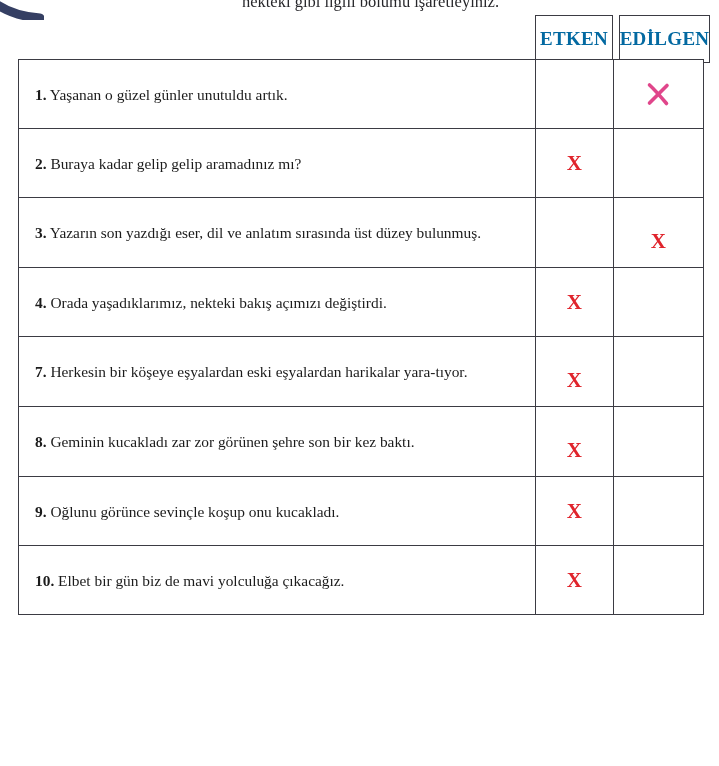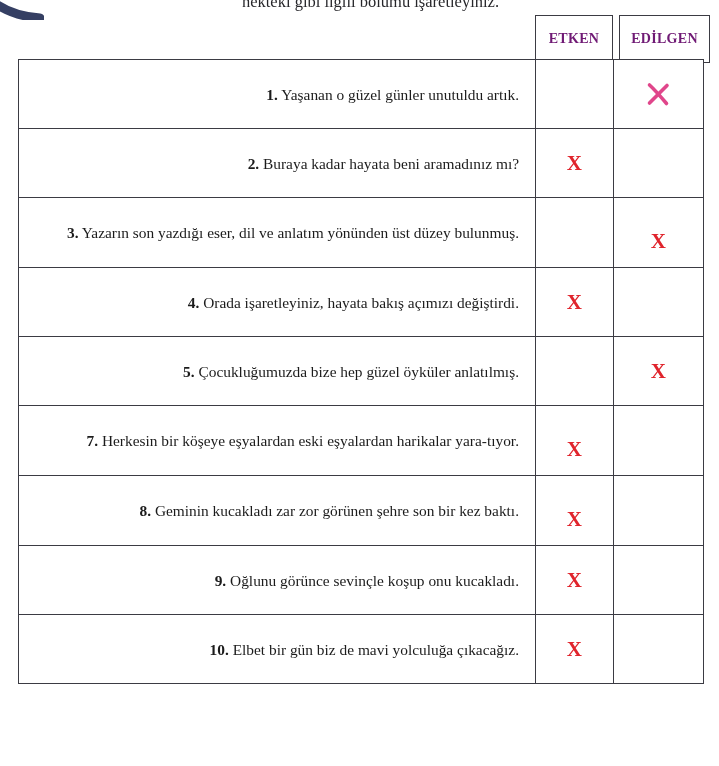--- a/index.html
+++ b/index.html
@@ -53,23 +53,23 @@
   .col-head {
     position: absolute;
     top: 15px;
     height: 48px;
     border: 1.6px solid #3b3b43;
     box-sizing: border-box;
     display: flex;
     align-items: center;
     justify-content: center;
     font-weight: bold;
-    font-size: 14px;
+    font-size: 19px;
     letter-spacing: 0.3px;
-    color: #701a75;
+    color: #0369a1;
     background: #ffffff;
   }
   .col-head.etken   { left: 535px; width: 78px; }
   .col-head.edilgen { left: 619px; width: 91px; border-left-width: 1.6px; }
 
   
   .sheet-table {
     position: absolute;
     left: 18px;
     top: 59px;
@@ -82,21 +82,20 @@
     border: 1.6px solid #3b3b43;
     box-sizing: border-box;
     background: #ffffff;
   }
   .c-sentence {
     width: 517px;
     padding: 6px 16px 6px 16px;
     font-size: 15.4px;
     line-height: 21px;
     vertical-align: middle;
-    text-align: right;
   }
   .c-mark {
     width: 77.6px;
     text-align: center;
     vertical-align: middle;
   }
   .c-mark.wide { width: 90.4px; }
 
   .q-num {
     font-weight: bold;
@@ -150,38 +149,33 @@
   <tbody>
       <tr style="height: 69px;">
         <td class="c-sentence"><span class="q-num">1.</span> <span>Yaşanan o güzel günler unutuldu artık.</span></td>
         <td class="c-mark"><span class="mark-empty"></span></td>
         <td class="c-mark wide"><span class="mark-example"><svg width="30" height="30" viewBox="0 0 30 30" aria-hidden="true">
               <path d="M6.5 6 C 12 11, 18 18, 23.5 24.5" stroke="#e0468b" stroke-width="3.6" stroke-linecap="round" fill="none"></path>
               <path d="M24 6.5 C 18.5 12, 12 18.5, 6.5 24" stroke="#e0468b" stroke-width="3.6" stroke-linecap="round" fill="none"></path>
             </svg></span></td>
       </tr>
       <tr style="height: 69px;">
-        <td class="c-sentence"><span class="q-num">2.</span> <span>Buraya kadar hayata beni aramadınız mı?</span></td>
+        <td class="c-sentence"><span class="q-num">2.</span> <span>Buraya kadar gelip gelip aramadınız mı?</span></td>
         <td class="c-mark"><span class="mark-red">X</span></td>
         <td class="c-mark wide"><span class="mark-empty"></span></td>
       </tr>
       <tr style="height: 70px;">
-        <td class="c-sentence"><span class="q-num">3.</span> <span>Yazarın son yazdığı eser, dil ve anlatım yönünden üst düzey bulunmuş.</span></td>
+        <td class="c-sentence"><span class="q-num">3.</span> <span>Yazarın son yazdığı eser, dil ve anlatım sırasında üst düzey bulunmuş.</span></td>
         <td class="c-mark"><span class="mark-empty"></span></td>
         <td class="c-mark wide"><span class="mark-red mark-low">X</span></td>
       </tr>
       <tr style="height: 69px;">
-        <td class="c-sentence"><span class="q-num">4.</span> <span>Orada işaretleyiniz, hayata bakış açımızı değiştirdi.</span></td>
+        <td class="c-sentence"><span class="q-num">4.</span> <span>Orada yaşadıklarımız, nekteki bakış açımızı değiştirdi.</span></td>
         <td class="c-mark"><span class="mark-red">X</span></td>
         <td class="c-mark wide"><span class="mark-empty"></span></td>
-      </tr>
-      <tr style="height: 69px;">
-        <td class="c-sentence"><span class="q-num">5.</span> <span>Çocukluğumuzda bize hep güzel öyküler anlatılmış.</span></td>
-        <td class="c-mark"><span class="mark-empty"></span></td>
-        <td class="c-mark wide"><span class="mark-red">X</span></td>
       </tr>
       <tr style="height: 70px;">
         <td class="c-sentence"><span class="q-num">7.</span> <span>Herkesin bir köşeye eşyalardan eski eşyalardan harikalar yara-tıyor.</span></td>
         <td class="c-mark"><span class="mark-red mark-low">X</span></td>
         <td class="c-mark wide"><span class="mark-empty"></span></td>
       </tr>
       <tr style="height: 70px;">
         <td class="c-sentence"><span class="q-num">8.</span> <span>Geminin kucakladı zar zor görünen şehre son bir kez baktı.</span></td>
         <td class="c-mark"><span class="mark-red mark-low">X</span></td>
         <td class="c-mark wide"><span class="mark-empty"></span></td>

